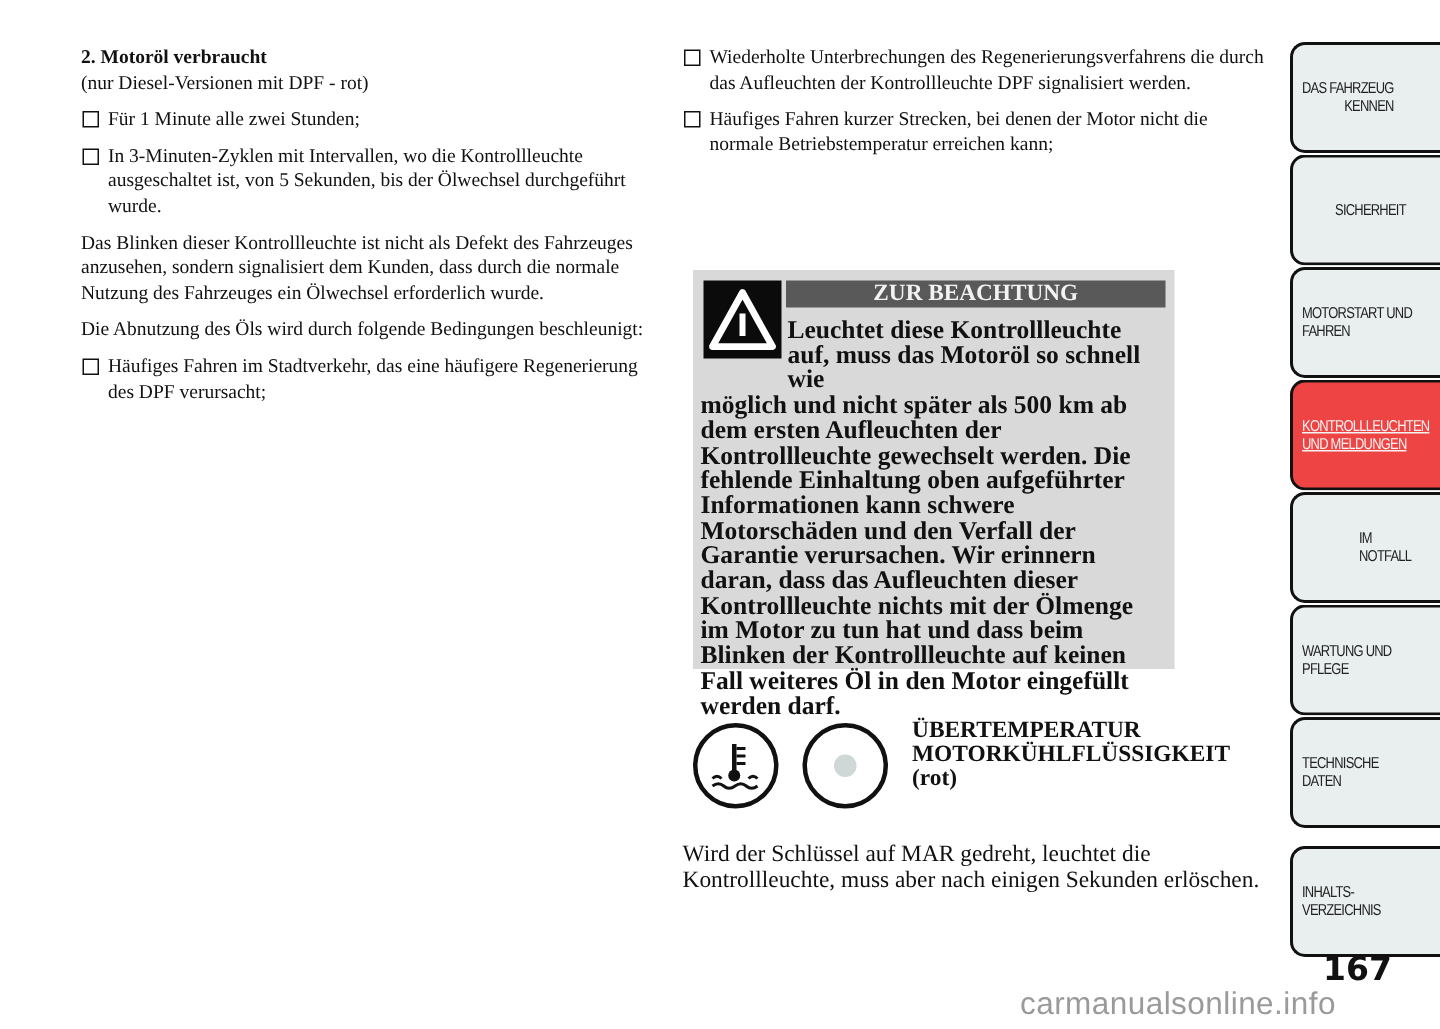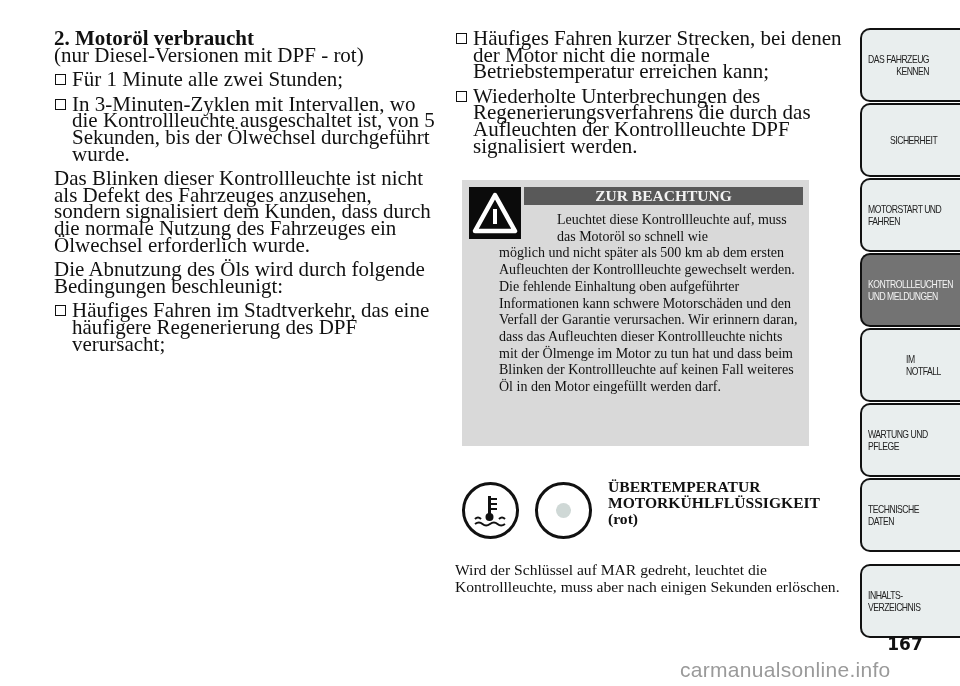--- a/index.html
+++ b/index.html
@@ -1,50 +1,50 @@
 <!DOCTYPE html>
 <html><head>
 <meta charset="utf-8">
 <style>
   html, body { margin: 0; padding: 0; }
   body {
     width: 960px; height: 686px; position: relative; overflow: hidden;
     background: #ffffff; color: #111;
     font-family: "Liberation Serif", "DejaVu Serif", serif;
   }
-  .col { position: absolute; font-size: 21px; line-height: 16.6px; }
+  .col { position: absolute; font-size: 13px; line-height: 16.6px; }
   .col-left { left: 54px; top: 30px; width: 385px; }
   .col-right { left: 455px; top: 30px; width: 392px; }
   .col p { margin: 0 0 8px 0; }
   .h-bold { font-weight: bold; }
   .bullet { position: relative; padding-left: 18px; margin: 0 0 8px 0; }
   .bullet .box {
     position: absolute; left: 1px; top: 3px; width: 9px; height: 9px;
     border: 1.6px solid #111; box-shadow: -1.6px -1.6px 0 0 #fff inset;
   }
   .bullet .box::after {
     content: ""; position: absolute; left: -3px; top: 1px; width: 9px; height: 9px;
     border-left: 1.6px solid #111; border-bottom: 1.6px solid #111; display:none;
   }
   
   .warn {
-    position: absolute; left: 462px; top: 180px; width: 347px; height: 266px;
+    position: absolute; left: 462px; top: 180px; width: 321px; height: 266px;
     background: #d9d9d9;
   }
   .warn-icon {
     position: absolute; left: 7px; top: 7px; width: 52px; height: 52px; background: #0b0b0b;
   }
   .warn-title {
     position: absolute; left: 62px; top: 7px; right: 6px; height: 18px;
     background: #595959; color: #f2f2f2; text-align: center;
     font-weight: bold; font-size: 15.5px; line-height: 18px;
   }
   .warn-text {
     position: absolute; left: 5px; top: 32px; right: 6px;
-    font-weight: normal; font-size: 14px; line-height: 16.7px; color: #111; margin-left: 32px;
+    font-weight: bold; font-size: 17px; line-height: 16.7px; color: #111;
   }
   .warn-text .first { padding-left: 58px; }
   
   .icon-row { position: absolute; left: 462px; top: 482px; }
   .circle {
     position: absolute; width: 57px; height: 57px; border: 3px solid #111; border-radius: 50%;
     box-sizing: border-box; background: #fff;
   }
   .coolant-title {
     position: absolute; left: 608px; top: 479px; width: 240px;
@@ -57,24 +57,24 @@
     position: absolute; left: 0; width: 100px; height: 74px; box-sizing: border-box;
     background: #e9eeee; border: 2px solid #111; border-right: none;
     border-radius: 10px 0 0 10px;
     font-family: "Liberation Sans Narrow", "Liberation Sans", sans-serif;
     font-size: 10.5px; line-height: 12.5px; letter-spacing: -0.6px;
     color: #222; text-transform: uppercase;
     display: flex; align-items: center; padding-left: 6px;
     transform-origin: left center;
   }
   .tab span { display: block; transform: scaleX(0.82); transform-origin: left center; white-space: pre-line; }
-  .tab.active { background: #737373; color: #f4f4f4; }
+  .tab.active { background: #ef4444; color: #f4f4f4; text-decoration: underline; }
   .page-num {
     position: absolute; left: 880px; top: 634px; width: 50px; text-align: center;
-    font-family: "DejaVu Sans", sans-serif; font-weight: bold; font-size: 17px; color: #111;
+    font-family: "DejaVu Sans", sans-serif; font-weight: bold; font-size: 22px; color: #111;
   }
   .watermark {
     position: absolute; left: 680px; top: 658px;
     font-family: "Liberation Sans", sans-serif; font-size: 21px; color: #9a9a9a; letter-spacing: 0.3px;
   }
 </style>
 </head>
 <body>
 
 <div class="col col-left">
@@ -92,25 +92,25 @@
   <p>Die Abnutzung des Öls wird durch folgende Bedingungen beschleunigt:</p>
   <div class="bullet">
     <span class="box"></span>
     <span>Häufiges Fahren im Stadtverkehr, das eine häufigere Regenerierung des DPF verursacht;</span>
   </div>
 </div>
 
 <div class="col col-right">
   <div class="bullet">
     <span class="box"></span>
-    <span>Häufiges Fahren kurzer Strecken, bei denen der Motor nicht die normale Betriebstemperatur erreichen kann;</span>
+    <span>Wiederholte Unterbrechungen des Regenerierungsverfahrens die durch das Aufleuchten der Kontrollleuchte DPF signalisiert werden.</span>
   </div>
   <div class="bullet">
     <span class="box"></span>
-    <span>Wiederholte Unterbrechungen des Regenerierungsverfahrens die durch das Aufleuchten der Kontrollleuchte DPF signalisiert werden.</span>
+    <span>Häufiges Fahren kurzer Strecken, bei denen der Motor nicht die normale Betriebstemperatur erreichen kann;</span>
   </div>
 </div>
 
 <div class="warn">
   <div class="warn-icon">
     <svg width="52" height="52" viewBox="0 0 52 52">
       <path d="M26 8 L46 44 L6 44 Z" fill="none" stroke="#fff" stroke-width="4.5" stroke-linejoin="round"></path>
       <rect x="24" y="22" width="4" height="15" fill="#fff"></rect>
     </svg>
   </div>

